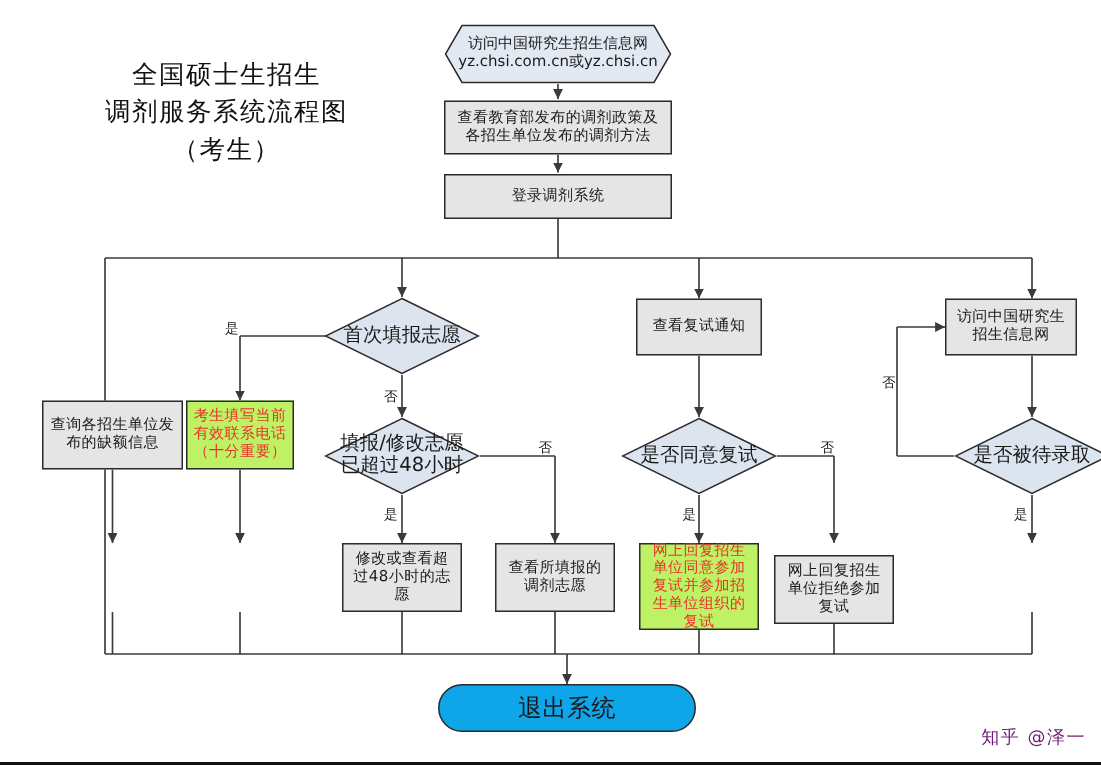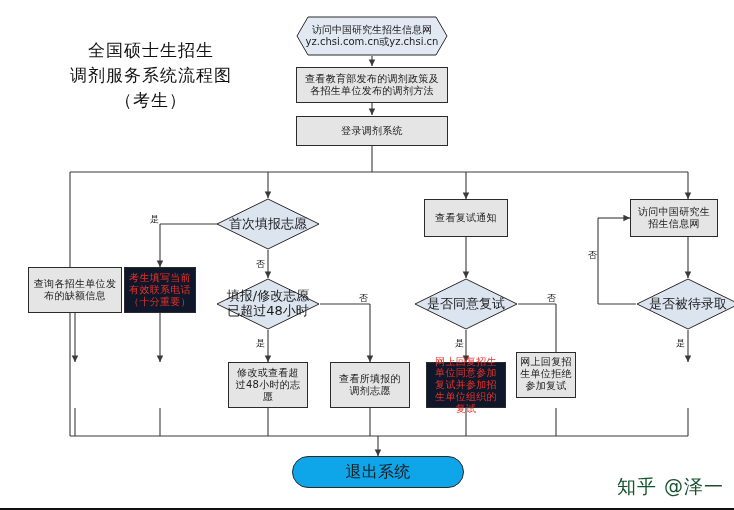--- a/index.html
+++ b/index.html
@@ -21,21 +21,21 @@
     line-height:1.18;
     letter-spacing:.3px;
   }
   
   .proc{
     background:#e5e5e5;
     border:1px solid #2b2b2b;
     font-size:10px;
     padding:2px 3px;
   }
-  .proc.red{color:#e8322a;background:#0f172a;}
+  .proc.red{color:#e8322a;background:#bef264;}
 
   
   .term{
     background:#0ea5e9;
     border:1px solid #2b2b2b;
     border-radius:22px;
     font-size:16px;
   }
   .hexwrap{position:absolute;}
   .hexwrap svg{position:absolute;left:0;top:0;}
@@ -66,22 +66,22 @@
   }
   .edgelabel{
     position:absolute;
     font-size:9px;
     color:#1a1a1a;
     background:transparent;
   }
   .watermark{
     position:absolute;
     right:10px;bottom:10px;
-    font-size:19px;
-    color:#14532d;
+    font-size:12px;
+    color:#701a75;
     letter-spacing:1px;
   }
   .bottombar{
     position:absolute;left:0;bottom:0;width:734px;height:2px;background:#111;
   }
 </style>
 </head>
 <body>
 
 <div id="canvas">
@@ -200,23 +200,23 @@
 
   <div class="node proc" style="left:330px;top:362px;width:80px;height:46px;">查看所填报的调剂志愿</div>
 
   <div class="dia" style="left:414px;top:278px;width:104px;height:52px;">
     <svg width="104" height="52" viewBox="0 0 104 52" xmlns="http://www.w3.org/2000/svg">
       <polygon points="52,1 103,26 52,51 1,26" fill="#dce4ef" stroke="#2b2b2b" stroke-width="1"></polygon>
     </svg>
     <div class="dtext">是否同意复试</div>
   </div>
 
-  <div class="node proc red" style="left:426px;top:362px;width:80px;height:46px;">网上回复招生单位同意参加复试并参加招生单位组织的复试</div>
-
-  <div class="node proc" style="left:516px;top:352px;width:60px;height:46px;font-family:Liberation Mono, monospace;">网上回复招生单位拒绝参加复试</div>
+  <div class="node proc red" style="left:426px;top:362px;width:80px;height:58px;">网上回复招生单位同意参加复试并参加招生单位组织的复试</div>
+
+  <div class="node proc" style="left:516px;top:370px;width:80px;height:46px;">网上回复招生单位拒绝参加复试</div>
 
   <div class="node proc" style="left:630px;top:199px;width:88px;height:38px;">访问中国研究生招生信息网</div>
 
   <div class="dia" style="left:636px;top:278px;width:104px;height:52px;">
     <svg width="104" height="52" viewBox="0 0 104 52" xmlns="http://www.w3.org/2000/svg">
       <polygon points="52,1 103,26 52,51 1,26" fill="#dce4ef" stroke="#2b2b2b" stroke-width="1"></polygon>
     </svg>
     <div class="dtext">是否被待录取</div>
   </div>
 

